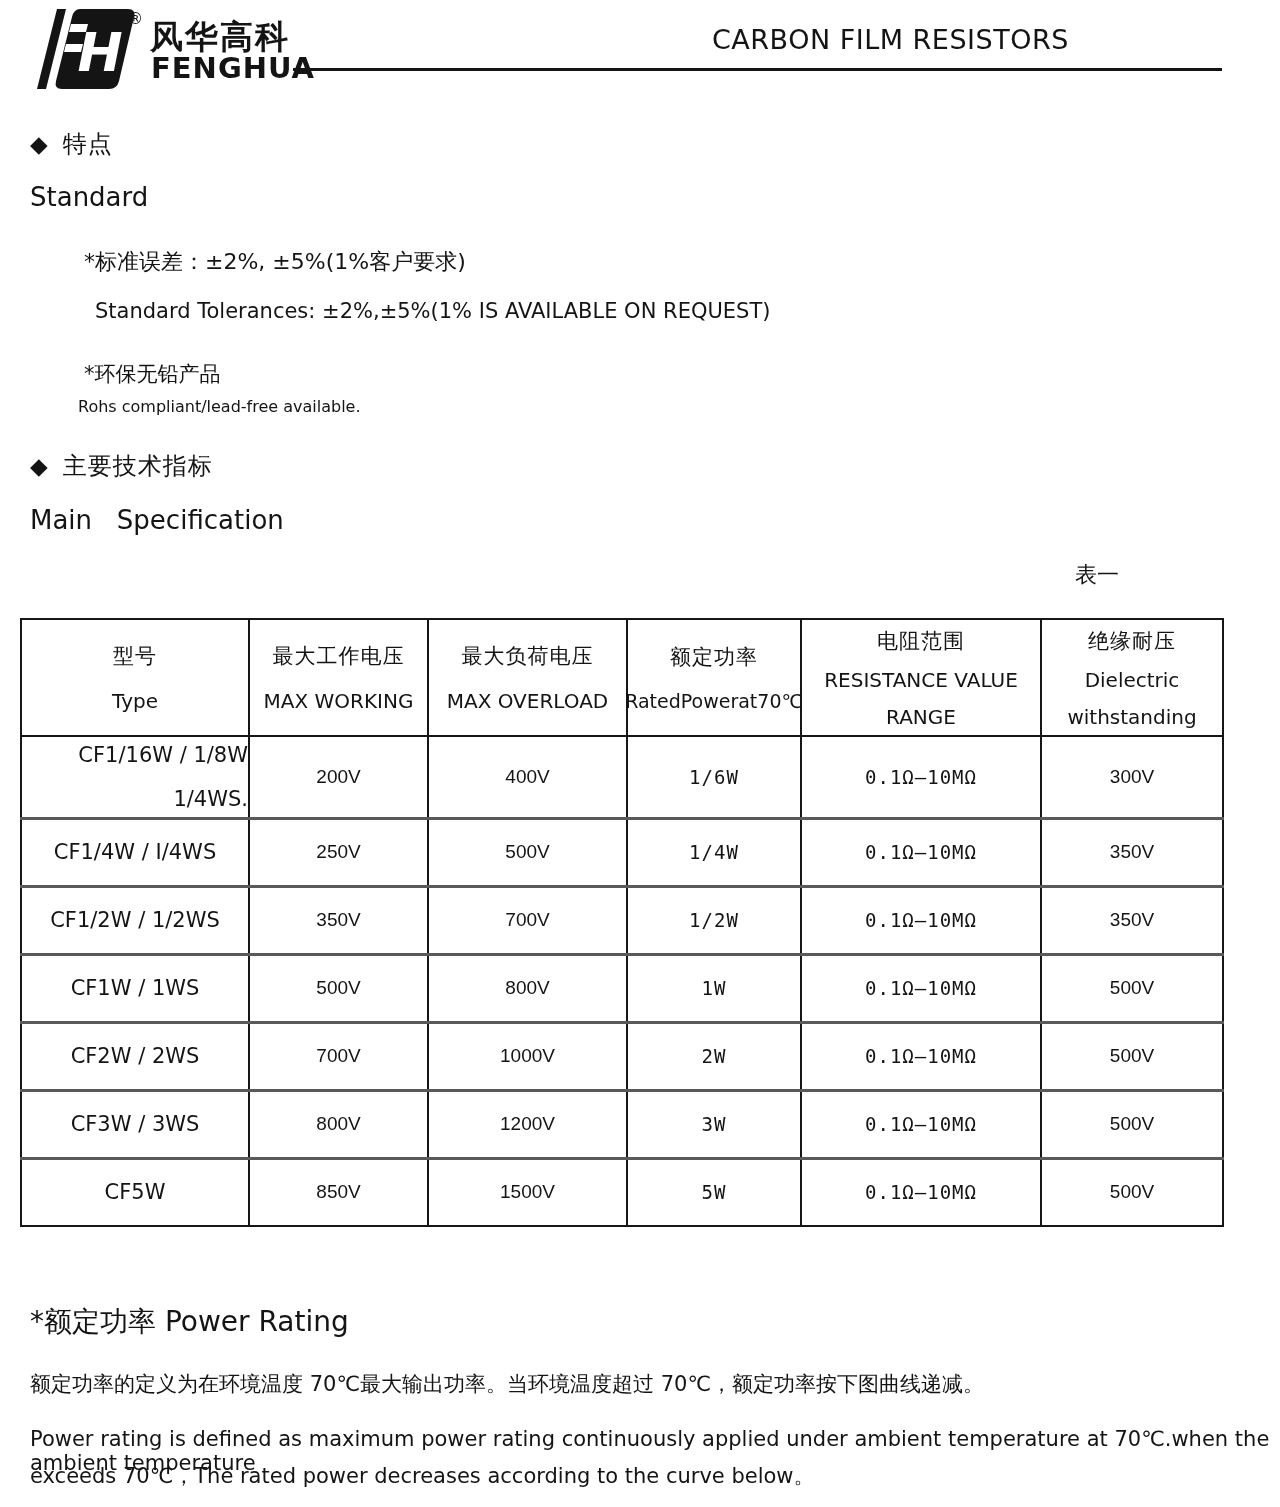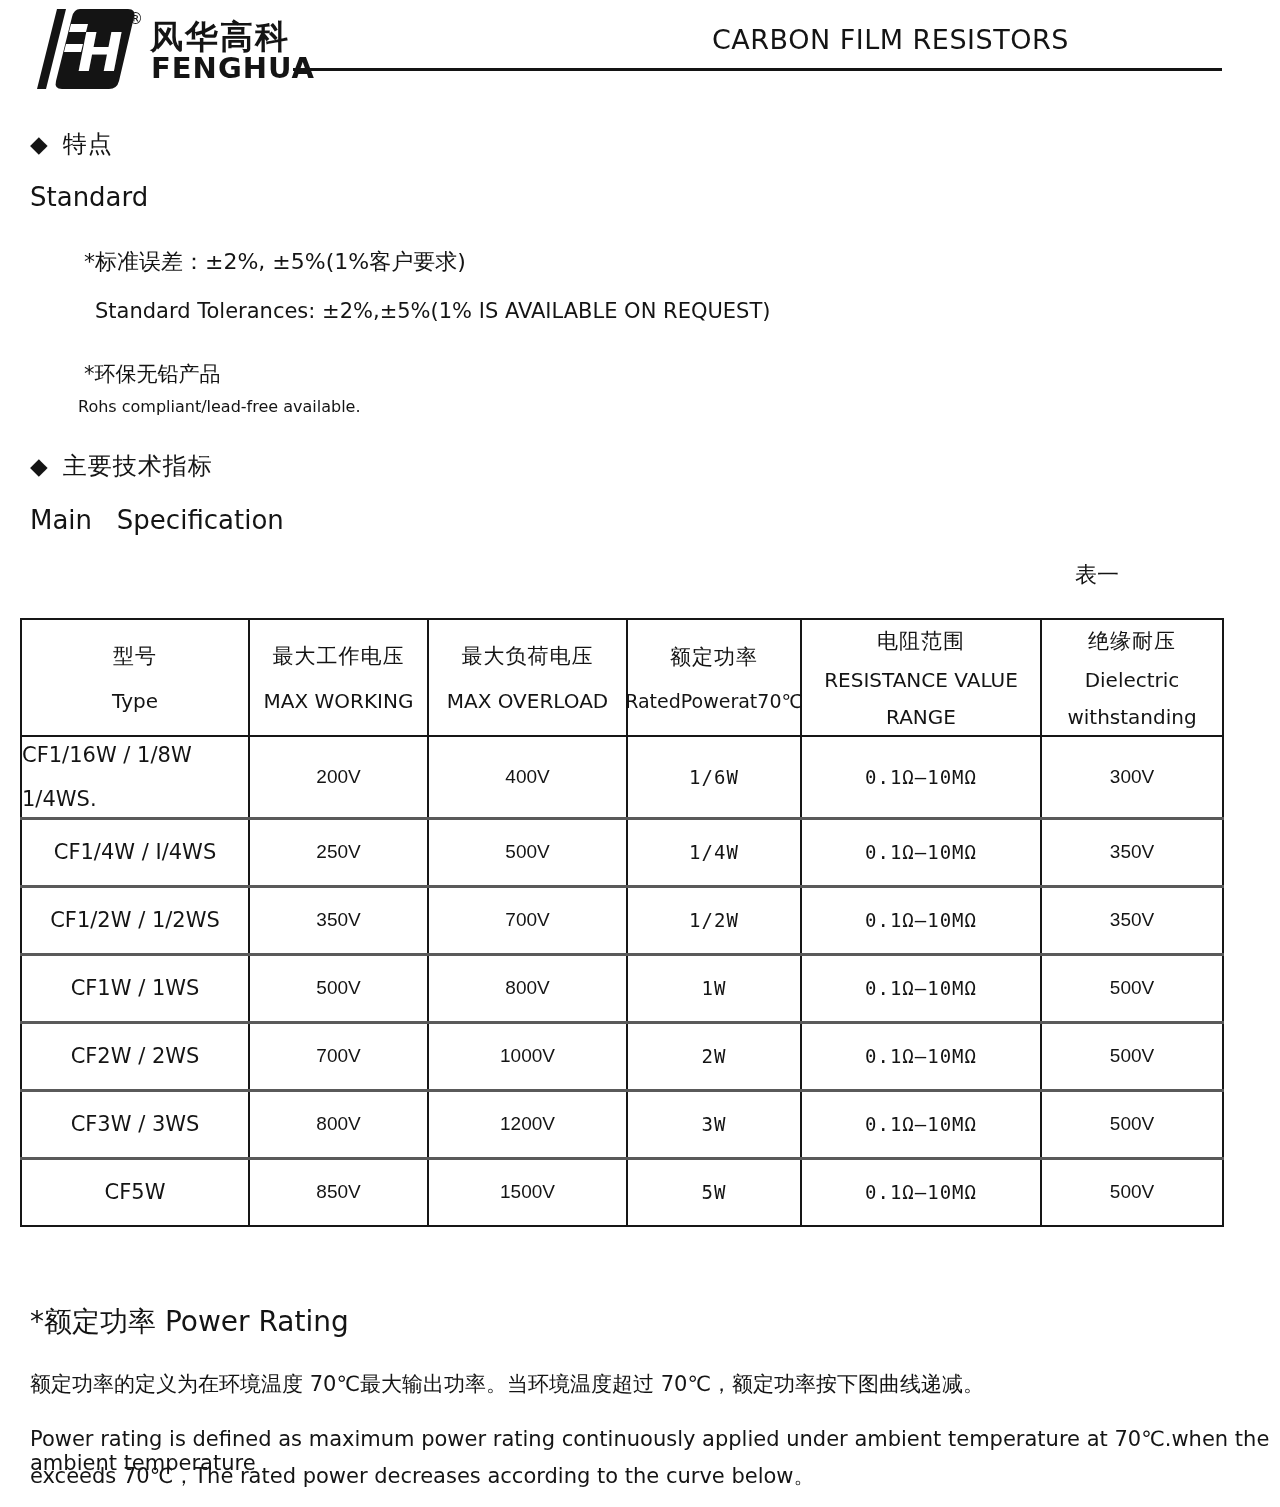--- a/index.html
+++ b/index.html
@@ -49,21 +49,21 @@
   table.spec tbody tr { height:68px; }
   table.spec tbody tr.tall { height:82px; }
   table.spec tbody tr + tr td { border-top:3px solid #5a5a5a; }
 
   .th-stack { display:flex; flex-direction:column; align-items:center; justify-content:center; gap:19px; }
   .th-stack.three { gap:13px; }
   .th-cn { font-size:21px; letter-spacing:1px; }
   .th-en { font-size:20px; }
   .th-en.small { font-size:19px; }
 
-  .cell-stack { display:flex; flex-direction:column; align-items:flex-start; justify-content:center; gap:20px; }
+  .cell-stack { display:flex; flex-direction:column; align-items:flex-end; justify-content:center; gap:20px; }
   .c-type { font-size:21px; }
   .c-volt { font-size:19px; font-family:"Liberation Sans",sans-serif; }
   .c-mono { font-size:19px; font-family:"DejaVu Sans Mono",monospace; letter-spacing:1px; }
 
   
   .note-title { left:30px; top:1303px; font-size:28px; }
   .note-cn    { left:30px; top:1370px; font-size:21px; }
   .note-en1   { left:30px; top:1427px; font-size:21px; }
   .note-en2   { left:30px; top:1462px; font-size:21px; }
 </style>

